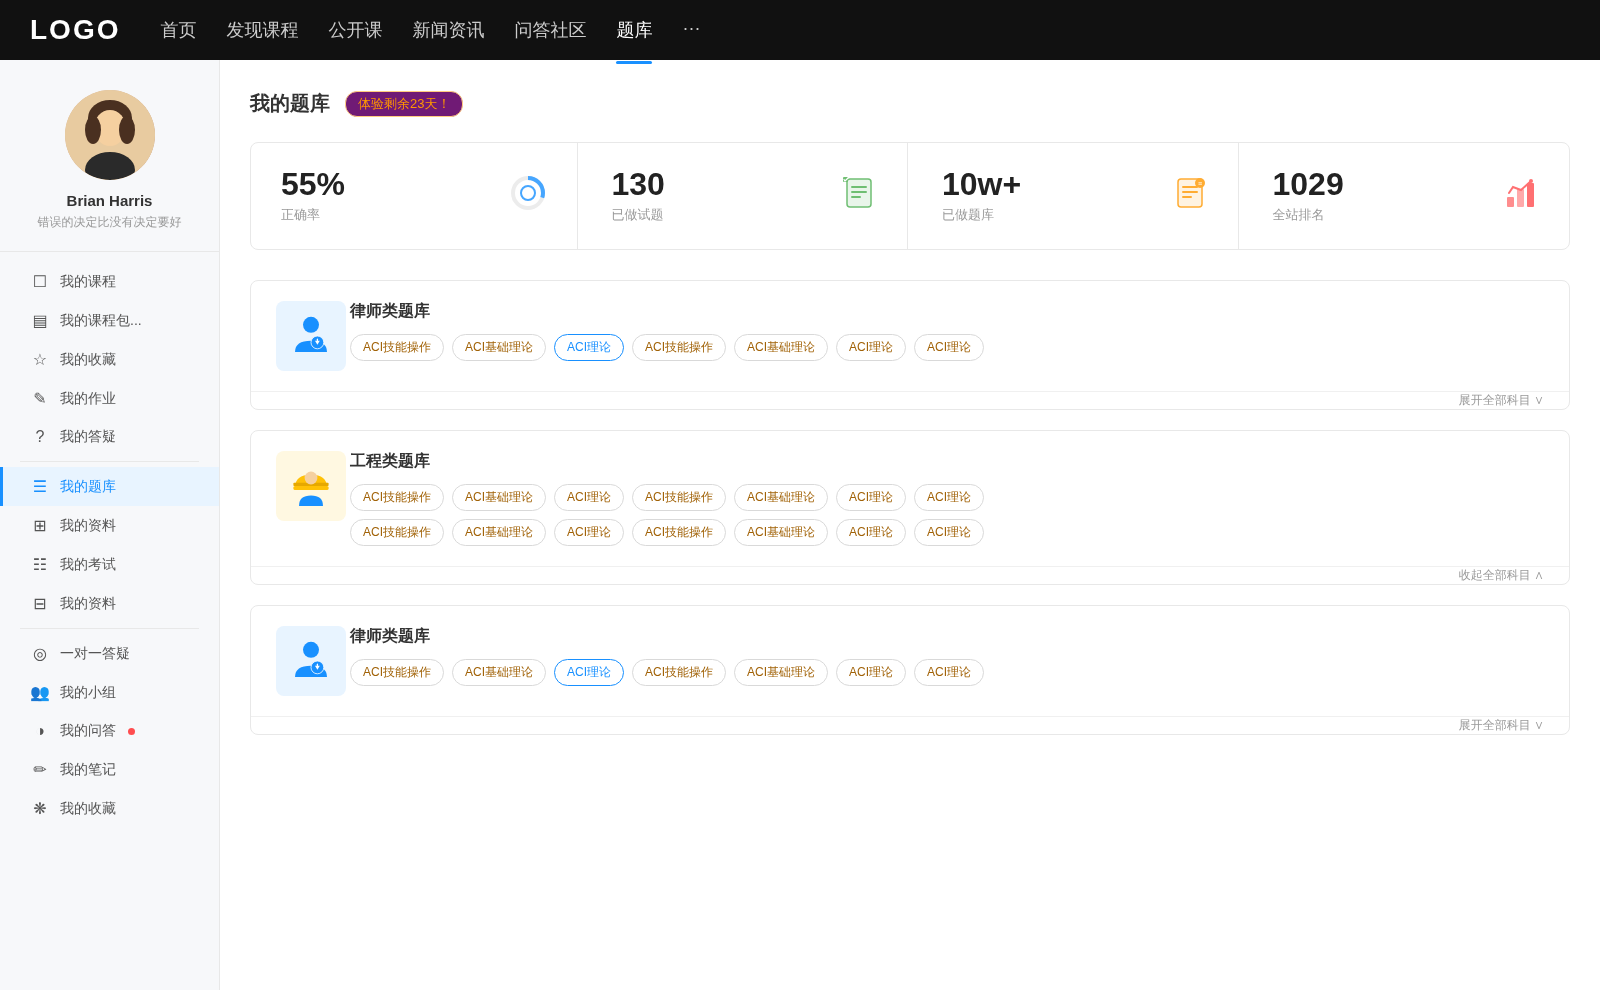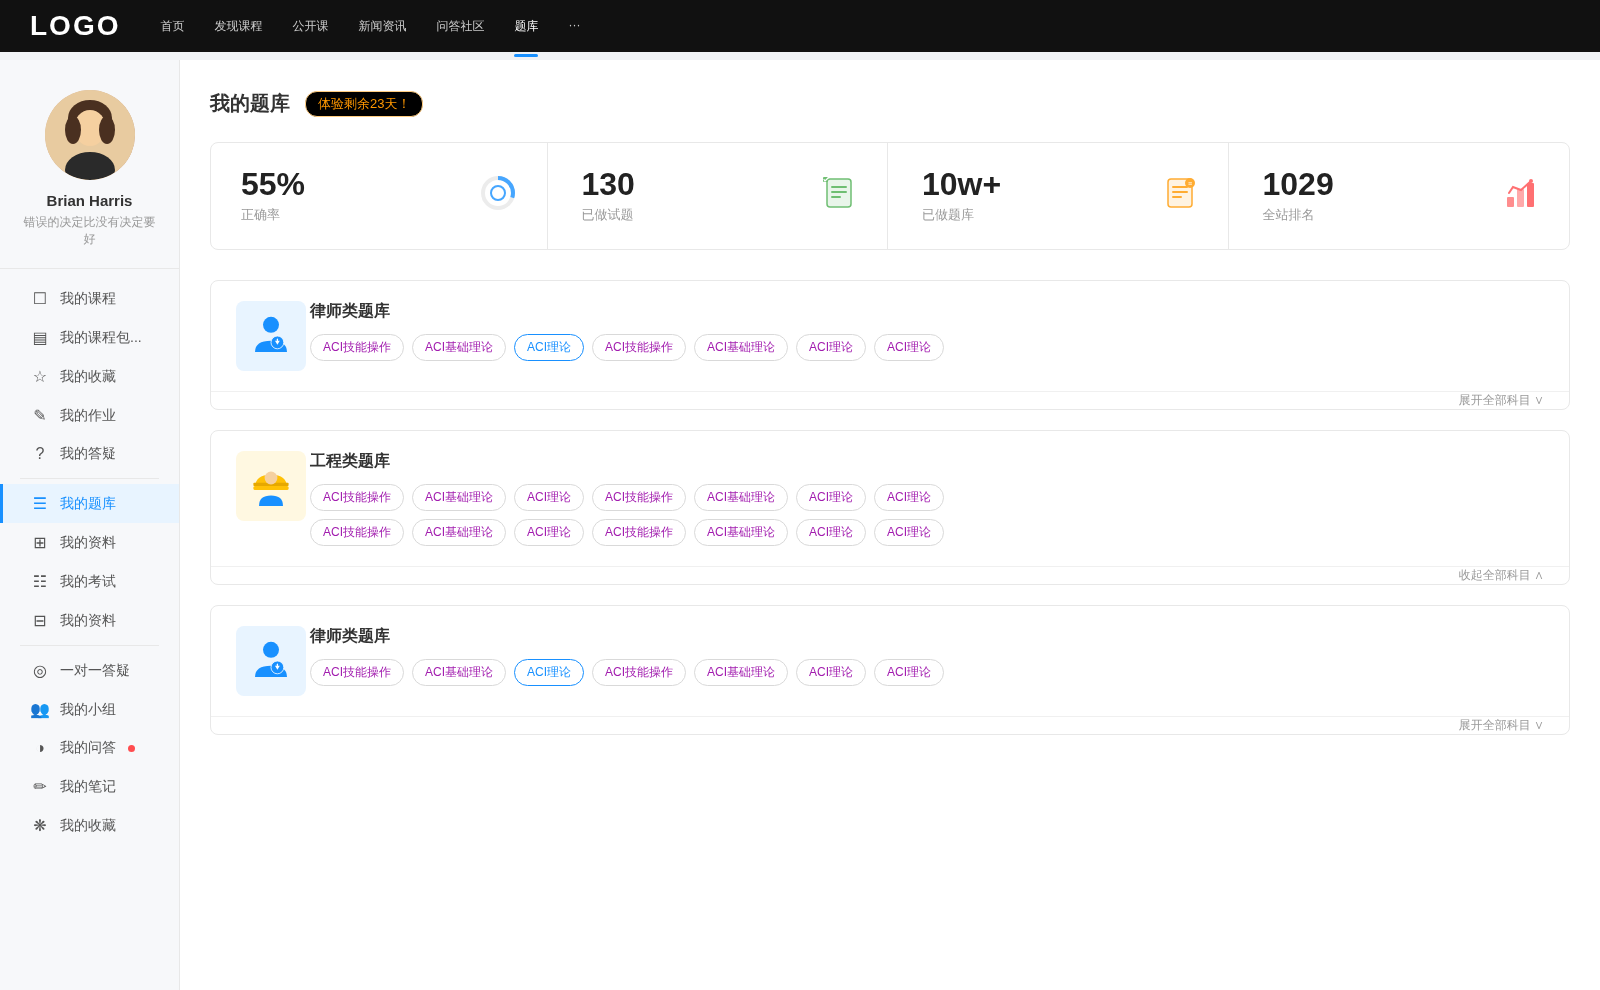--- a/index.html
+++ b/index.html
@@ -1,21 +1,21 @@
 <!DOCTYPE html>
 <html><head>
   <meta charset="utf-8">
   <style>
     * { box-sizing: border-box; margin: 0; padding: 0; }
     body { font-family: -apple-system, BlinkMacSystemFont, 'PingFang SC', 'Microsoft YaHei', sans-serif; background: #f0f2f5; color: #333; }
 
     
     .navbar {
       background: #111;
-      height: 52px;
+      height: 60px;
       display: flex;
       align-items: center;
       padding: 12px 30px;
       position: fixed;
       top: 0; left: 0; right: 0;
       z-index: 100;
     }
     .navbar-logo {
       color: white;
       font-size: 28px;
@@ -24,21 +24,21 @@
       margin-right: 40px;
       min-width: 80px;
     }
     .navbar-nav {
       display: flex;
       gap: 30px;
       flex: 1;
     }
     .navbar-nav-item {
       color: #ccc;
-      font-size: 12px;
+      font-size: 18px;
       cursor: pointer;
       padding: 4px 0;
       position: relative;
     }
     .navbar-nav-item.active {
       color: white;
     }
     .navbar-nav-item.active::after {
       content: '';
       position: absolute;
@@ -87,21 +87,21 @@
 
     
     .page-wrapper {
       margin-top: 60px;
       display: flex;
       min-height: calc(100vh - 60px);
     }
 
     
     .sidebar {
-      width: 180px;
+      width: 220px;
       background: #f7f8fa;
       border-right: 1px solid #e8e8e8;
       padding: 30px 0 4px;
       flex-shrink: 0;
       min-height: calc(100vh - 60px);
     }
     .sidebar-profile {
       display: flex;
       flex-direction: column;
       align-items: center;
@@ -184,21 +184,21 @@
       align-items: center;
       gap: 15px;
       margin-bottom: 25px;
     }
     .page-title {
       font-size: 20px;
       font-weight: 600;
       color: #333;
     }
     .trial-badge {
-      background: #000000;
+      background: #701a75;
       color: #ff9800;
       border: 1px solid #ffcc80;
       border-radius: 12px;
       padding: 3px 12px;
       font-size: 13px;
     }
 
     
     .stats-row {
       display: grid;
@@ -291,21 +291,21 @@
     .qbank-tags {
       display: flex;
       flex-wrap: wrap;
       gap: 8px;
     }
     .qbank-tag {
       padding: 4px 12px;
       border: 1px solid #d9d9d9;
       border-radius: 14px;
       font-size: 12px;
-      color: #a21caf;
+      color: #a16207;
       cursor: pointer;
       background: white;
     }
     .qbank-tag.selected {
       border-color: #1890ff;
       color: #1890ff;
       background: white;
     }
     .qbank-expand {
       font-size: 12px;

